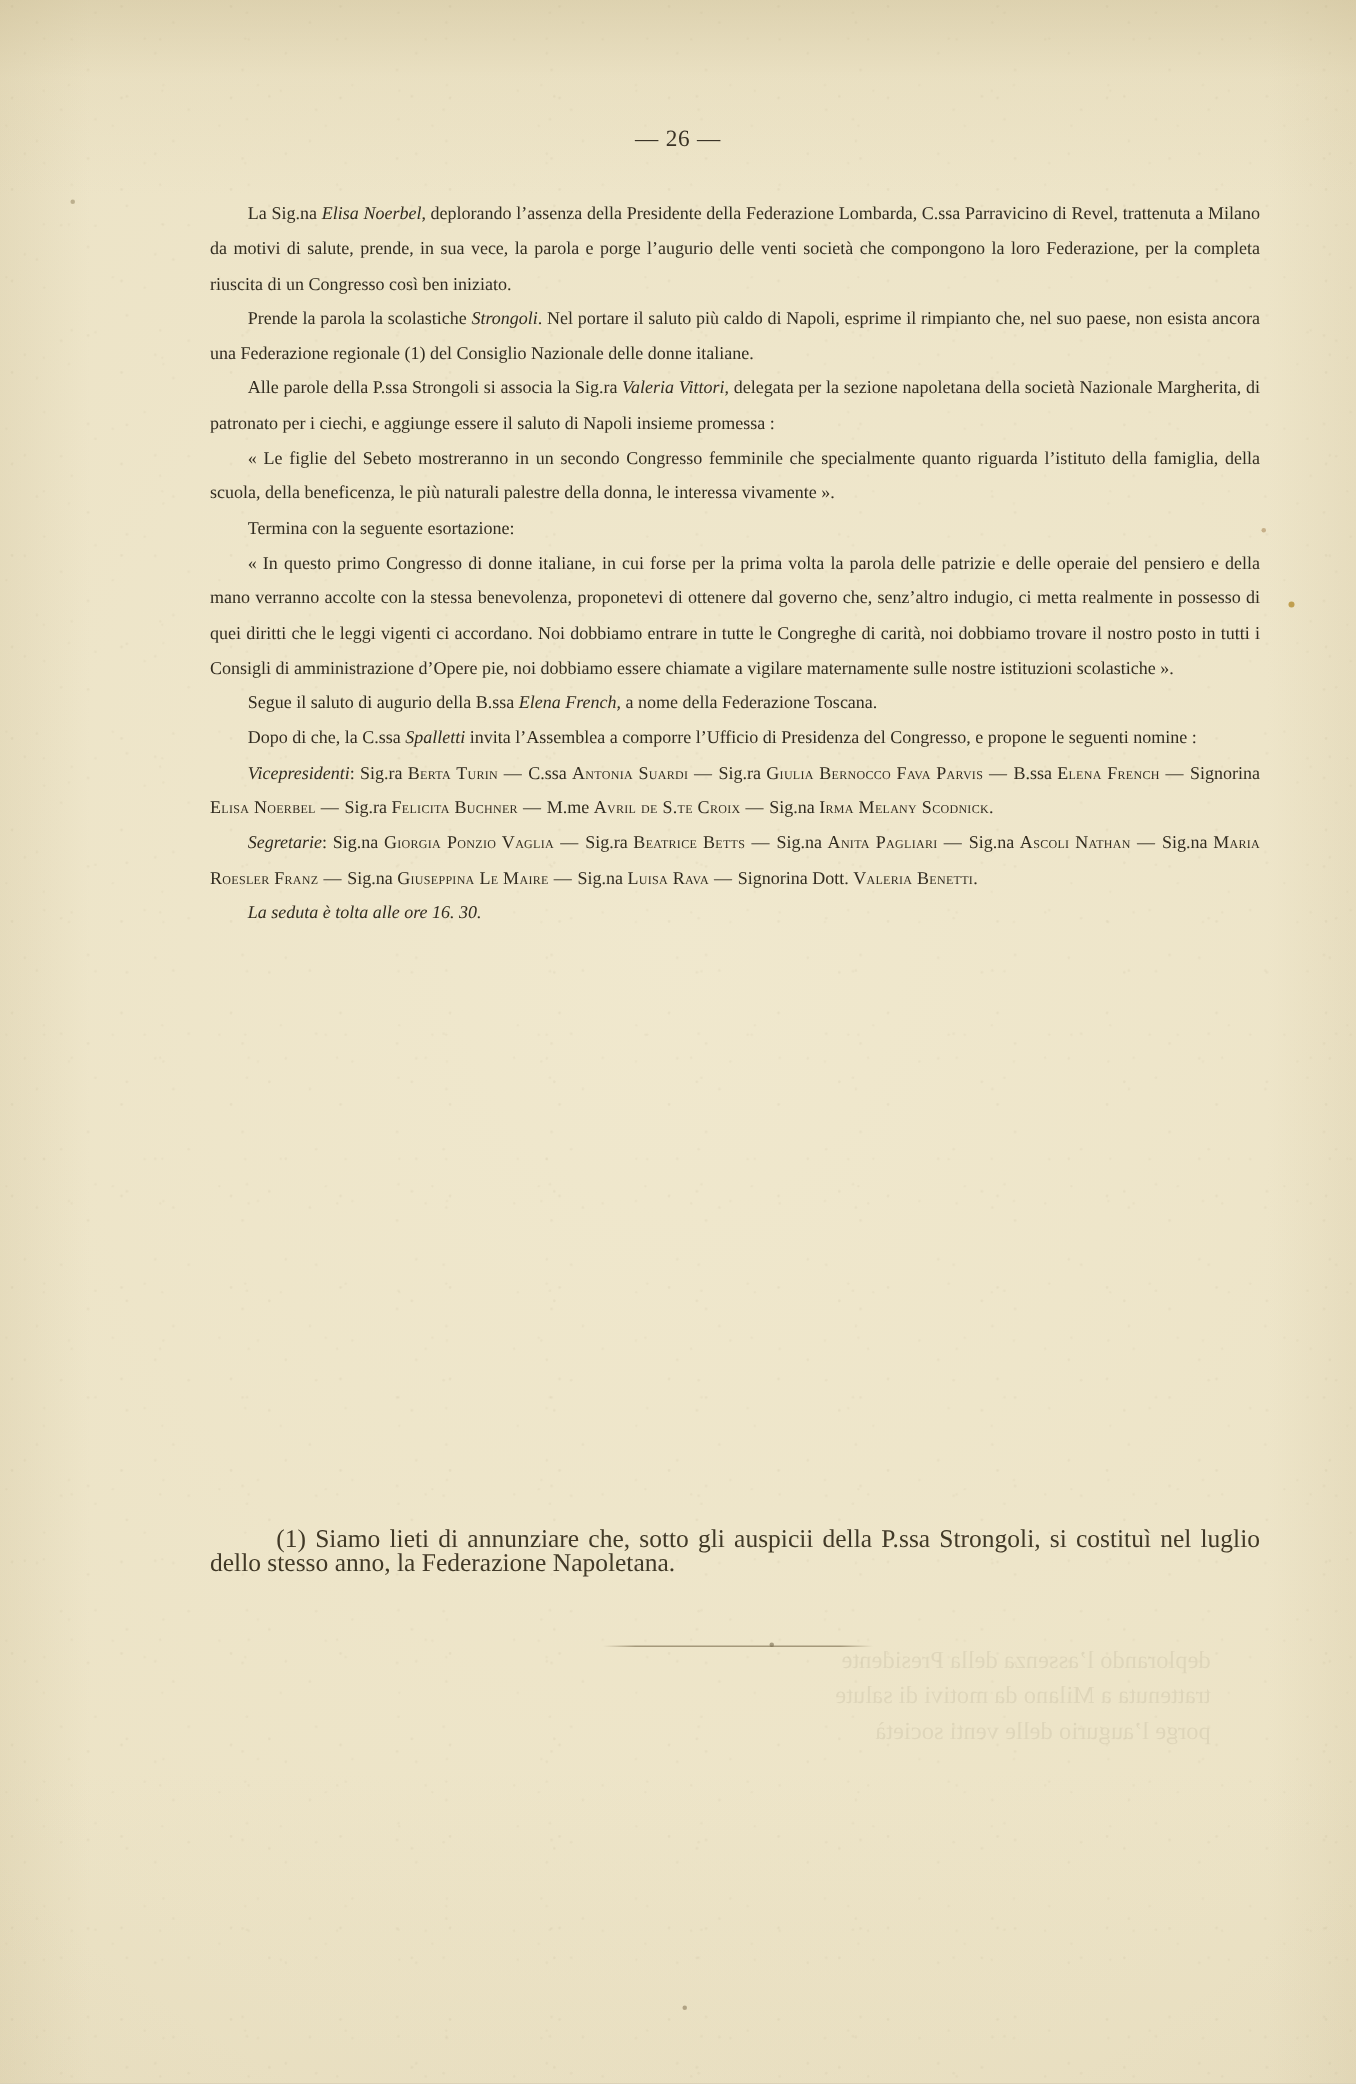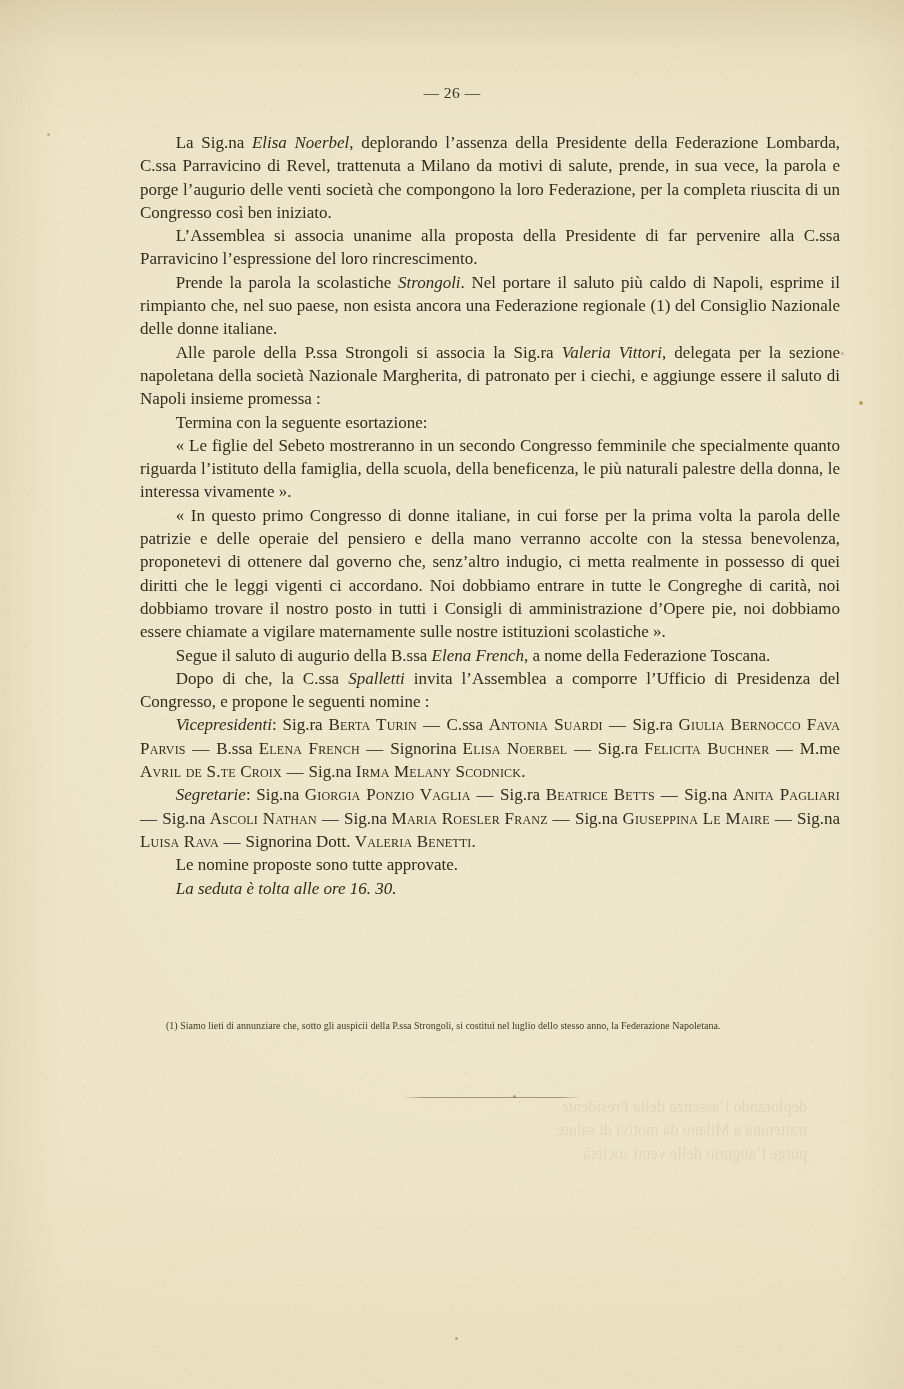--- a/index.html
+++ b/index.html
@@ -86,21 +86,21 @@
     font-size: 15.5px;
     letter-spacing: 0.5px;
     color: #3a3326;
   }
 
   .textblock {
     position: absolute;
     left: 140px;
     top: 131px;
     width: 700px;
-    font-size: 17px;
+    font-size: 12px;
     line-height: 23.3px;
     text-align: justify;
     text-justify: inter-word;
     color: #322c20;
   }
 
   .textblock p {
     margin: 0;
     text-indent: 2.1em;
   }
@@ -127,21 +127,21 @@
     width: 86px;
     height: 1px;
     background: transparent;
   }
 
   .footnote {
     position: absolute;
     left: 140px;
     top: 1018px;
     width: 700px;
-    font-size: 10px;
+    font-size: 17px;
     line-height: 16.2px;
     text-align: justify;
     color: #413927;
   }
 
   .footnote p {
     margin: 0;
     text-indent: 2.6em;
   }
 
@@ -203,31 +203,29 @@
     <p>trattenuta a Milano da motivi di salute</p>
     <p>porge l’augurio delle venti società</p>
   </div>
 
   <div class="content">
 
     <div class="folio">— 26 —</div>
 
     <div class="textblock" id="textblock">
         <p id="p-noerbel"><span>La Sig.na </span><span class="it">Elisa Noerbel</span><span>, deplorando l’assenza della Presidente della Federazione Lombarda, C.ssa Parravicino di Revel, trattenuta a Milano da motivi di salute, prende, in sua vece, la parola e porge l’augurio delle venti società che compongono la loro Federazione, per la completa riuscita di un Congresso così ben iniziato.</span></p>
-        <p id="p-assemblea"><span>L’Assemblea si associa unanime alla proposta della Presidente di far pervenire alla C.ssa Parravicino l’espressione del loro rincrescimento.</span></p>
         <p id="p-strongoli"><span>Prende la parola la scolastiche </span><span class="it">Strongoli</span><span>. Nel portare il saluto più caldo di Napoli, esprime il rimpianto che, nel suo paese, non esista ancora una Federazione regionale (1) del Consiglio Nazionale delle donne italiane.</span></p>
         <p id="p-vittori"><span>Alle parole della P.ssa Strongoli si associa la Sig.ra </span><span class="it">Valeria Vittori</span><span>, delegata per la sezione napoletana della società Nazionale Margherita, di patronato per i ciechi, e aggiunge essere il saluto di Napoli insieme promessa :</span></p>
+        <p id="p-sebeto"><span>« Le figlie del Sebeto mostreranno in un secondo Congresso femminile che specialmente quanto riguarda l’istituto della famiglia, della scuola, della beneficenza, le più naturali palestre della donna, le interessa vivamente ».</span></p>
         <p id="p-termina"><span>Termina con la seguente esortazione:</span></p>
-        <p id="p-sebeto"><span>« Le figlie del Sebeto mostreranno in un secondo Congresso femminile che specialmente quanto riguarda l’istituto della famiglia, della scuola, della beneficenza, le più naturali palestre della donna, le interessa vivamente ».</span></p>
         <p id="p-esortazione"><span>« In questo primo Congresso di donne italiane, in cui forse per la prima volta la parola delle patrizie e delle operaie del pensiero e della mano verranno accolte con la stessa benevolenza, proponetevi di ottenere dal governo che, senz’altro indugio, ci metta realmente in possesso di quei diritti che le leggi vigenti ci accordano. Noi dobbiamo entrare in tutte le Congreghe di carità, noi dobbiamo trovare il nostro posto in tutti i Consigli di amministrazione d’Opere pie, noi dobbiamo essere chiamate a vigilare maternamente sulle nostre istituzioni scolastiche ».</span></p>
         <p id="p-french"><span>Segue il saluto di augurio della B.ssa </span><span class="it">Elena French</span><span>, a nome della Federazione Toscana.</span></p>
         <p id="p-spalletti"><span>Dopo di che, la C.ssa </span><span class="it">Spalletti</span><span> invita l’Assemblea a comporre l’Ufficio di Presidenza del Congresso, e propone le seguenti nomine :</span></p>
         <p id="p-vicepresidenti"><span class="it">Vicepresidenti</span><span>: </span><span>Sig.ra </span><span class="sc">Berta Turin</span><span class="dash"> — </span><span>C.ssa </span><span class="sc">Antonia Suardi</span><span class="dash"> — </span><span>Sig.ra </span><span class="sc">Giulia Bernocco Fava Parvis</span><span class="dash"> — </span><span>B.ssa </span><span class="sc">Elena French</span><span class="dash"> — </span><span>Signorina </span><span class="sc">Elisa Noerbel</span><span class="dash"> — </span><span>Sig.ra </span><span class="sc">Felicita Buchner</span><span class="dash"> — </span><span>M.me </span><span class="sc">Avril de S.te Croix</span><span class="dash"> — </span><span>Sig.na </span><span class="sc">Irma Melany Scodnick</span><span>.</span></p>
         <p id="p-segretarie"><span class="it">Segretarie</span><span>: </span><span>Sig.na </span><span class="sc">Giorgia Ponzio Vaglia</span><span class="dash"> — </span><span>Sig.ra </span><span class="sc">Beatrice Betts</span><span class="dash"> — </span><span>Sig.na </span><span class="sc">Anita Pagliari</span><span class="dash"> — </span><span>Sig.na </span><span class="sc">Ascoli Nathan</span><span class="dash"> — </span><span>Sig.na </span><span class="sc">Maria Roesler Franz</span><span class="dash"> — </span><span>Sig.na </span><span class="sc">Giuseppina Le Maire</span><span class="dash"> — </span><span>Sig.na </span><span class="sc">Luisa Rava</span><span class="dash"> — </span><span>Signorina Dott. </span><span class="sc">Valeria Benetti</span><span>.</span></p>
-        <p id="p-approvate" class="gap-sm"><span>Le nomine proposte sono tutte approvate.</span></p>
         <p id="p-seduta" class="gap-md"><span>La seduta è tolta alle ore 16. 30.</span></p>
       </div>
 
     <div class="footnote-rule"></div>
 
     <div class="footnote">
       <p id="footnote-text"><span>(1) </span><span>Siamo lieti di annunziare che, sotto gli auspicii della P.ssa Strongoli, si costituì nel luglio dello stesso anno, la Federazione Napoletana.</span></p>
     </div>
 
     <div class="tail-rule"></div>

